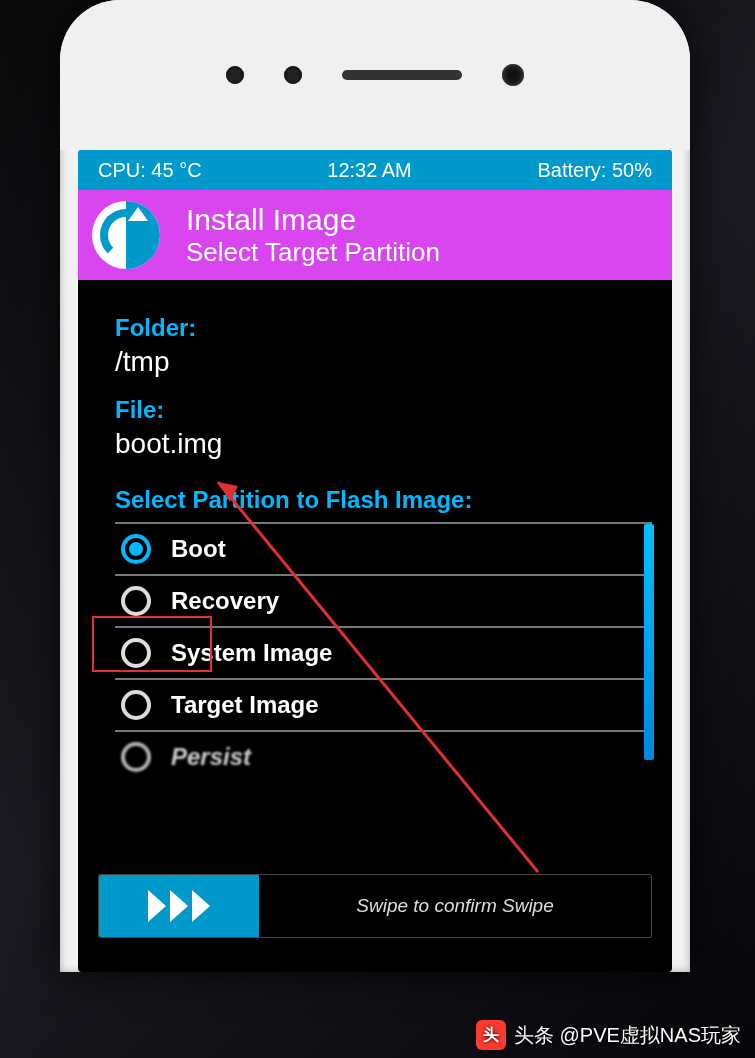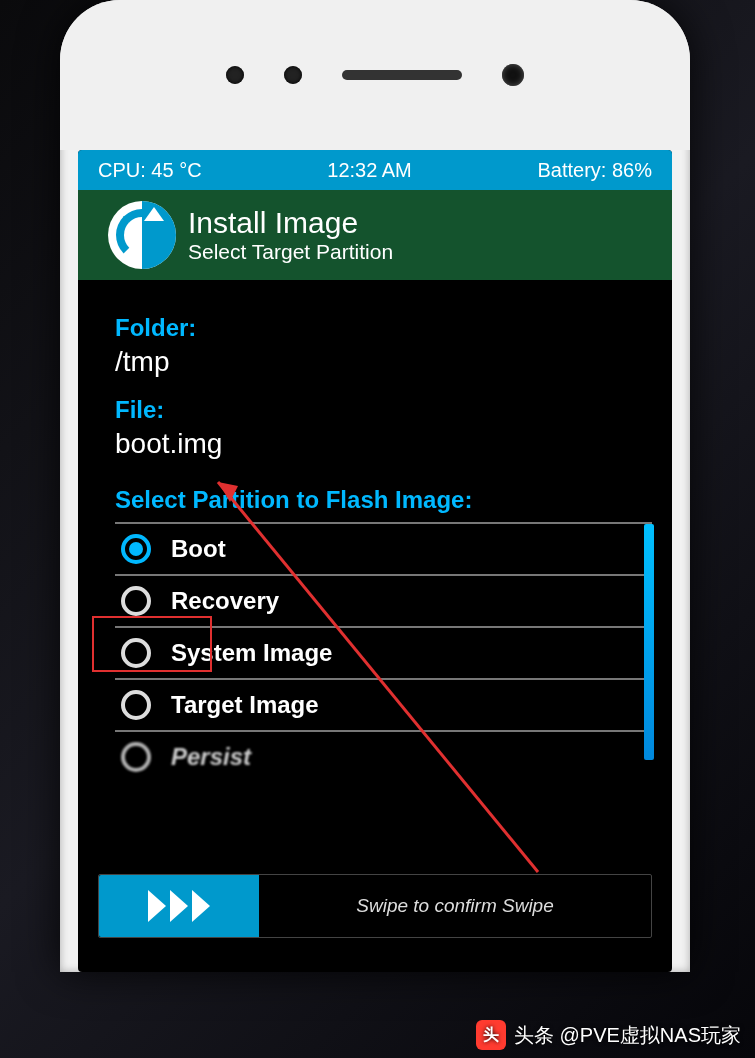--- a/index.html
+++ b/index.html
@@ -39,24 +39,24 @@
   .status-bar {
     height: 40px;
     background: #0099cc;
     display:flex; justify-content:space-between; align-items:center;
     padding: 0 20px;
     color: #fff; font-size: 20px; font-weight: 400;
   }
   
   .header-bar {
     height: 90px;
-    background: #14532d;
+    background: #d946ef;
     display:flex; align-items:center;
-    padding: 0 30px;
-    gap: 12px;
+    padding: 0 14px;
+    gap: 26px;
   }
   .twrp-logo {
     width: 68px; height: 68px;
     background:#fff; border-radius:50%;
     position:relative;
     overflow:hidden;
   }
   .twrp-logo::before {
     content:''; position:absolute; left:50%; top:0; width:50%; height:100%;
     background:#0099cc;
@@ -71,21 +71,21 @@
   .twrp-arrow{
     position:absolute; right:12px; top:6px;
     width:0;height:0;
     border-left:10px solid transparent;
     border-right:10px solid transparent;
     border-bottom:14px solid #fff;
     z-index:2;
   }
   .header-text { color:#fff; }
   .header-title { font-size: 30px; font-weight: 500;}
-  .header-sub { font-size: 21px; font-weight: 400; }
+  .header-sub { font-size: 26px; font-weight: 400; }
   
   .content {
     position:absolute; left:0; right:0; top:130px; bottom:0;
     padding: 34px 20px 0 37px;
     color:#fff;
   }
   
   .label-cyan { color:#00b8ff; font-size: 24px; font-weight:600; margin-bottom:4px;}
   .value-white { color:#fff; font-size: 28px; font-weight:500; margin-bottom:18px;}
   .section-title { color:#00b8ff; font-size: 24px; font-weight:600; margin-top:26px; margin-bottom:8px;}
@@ -176,21 +176,21 @@
       <div class="sensor"></div>
       <div class="speaker"></div>
       <div class="camera"></div>
     </div>
 
     <div class="screen">
 
       <div class="status-bar">
         <span>CPU: 45 °C</span>
         <span>12:32 AM</span>
-        <span>Battery: 86%</span>
+        <span>Battery: 50%</span>
       </div>
 
       <div class="header-bar">
         <div class="twrp-logo">
           <div class="twrp-arrow"></div>
         </div>
         <div class="header-text">
           <div class="header-title">Install Image</div>
           <div class="header-sub">Select Target Partition</div>
         </div>

